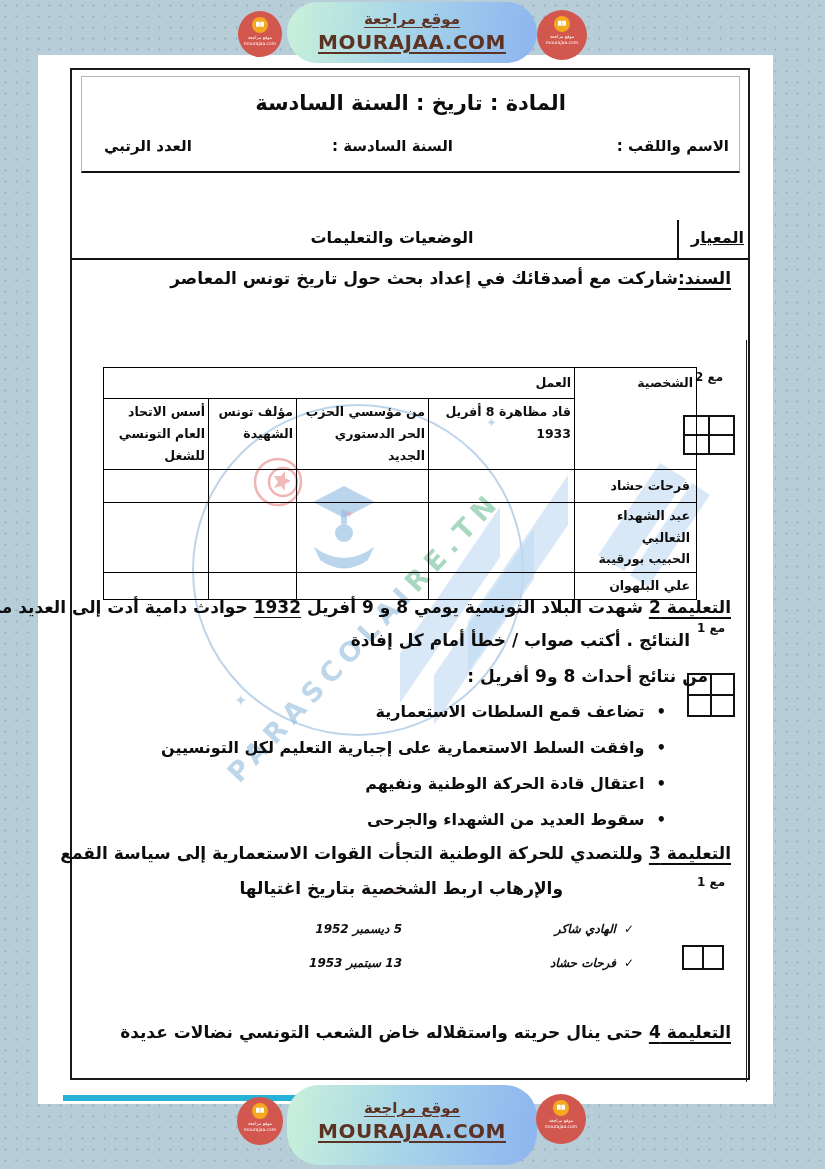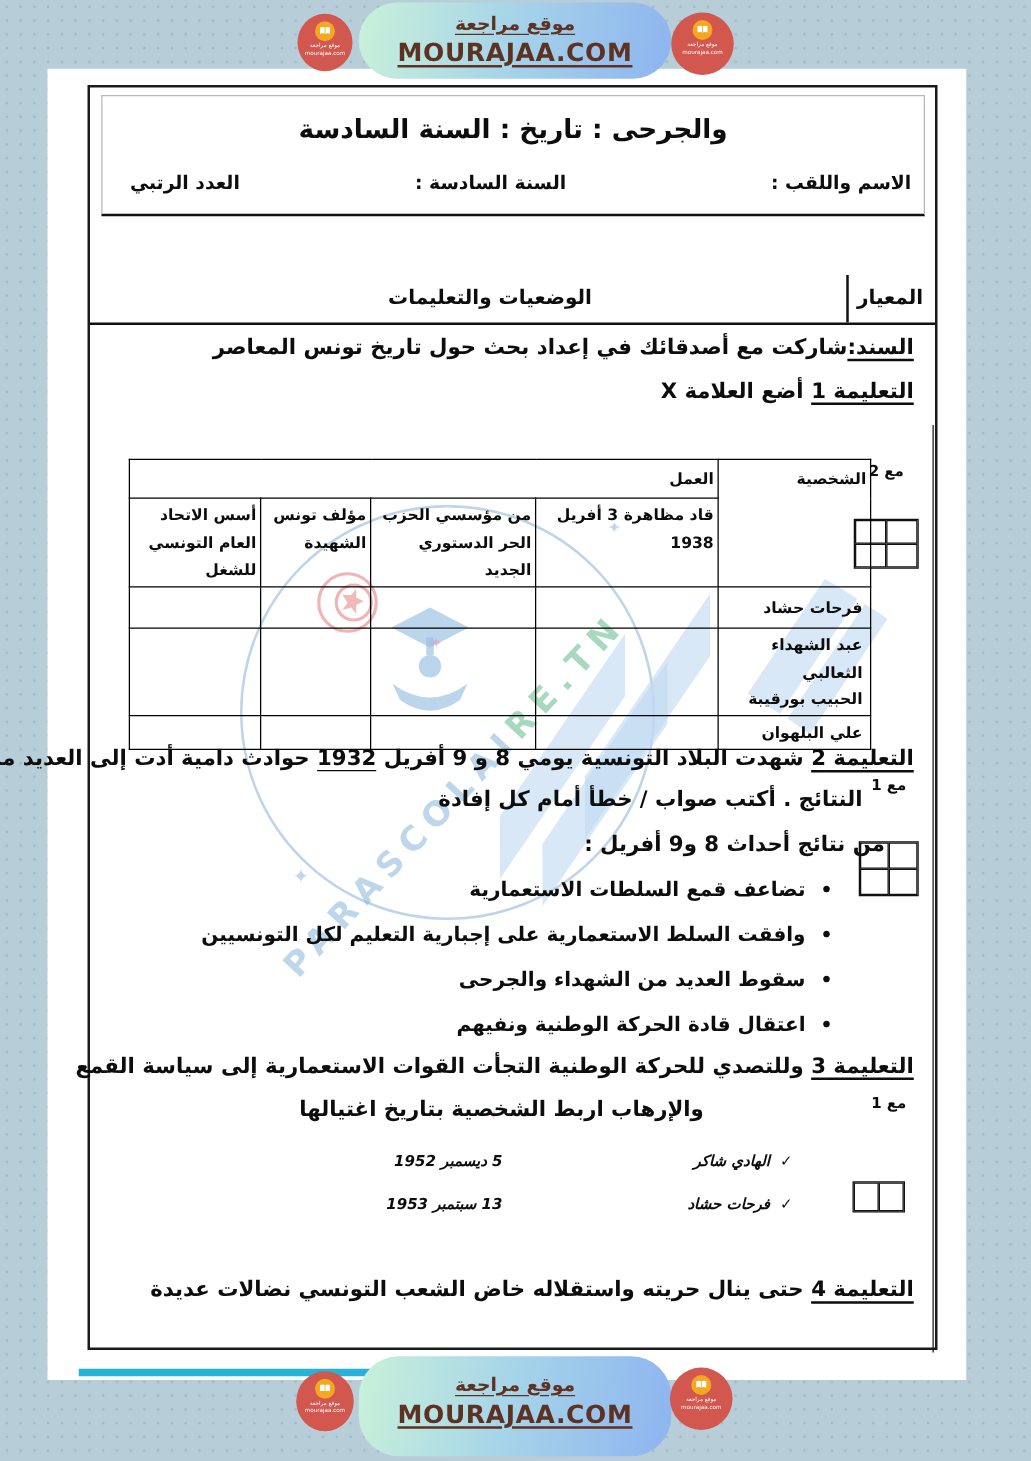--- a/index.html
+++ b/index.html
@@ -26,21 +26,21 @@
   .content { position:absolute; inset:0; direction:rtl; color:#0d0d0d; font-weight:bold; }
 
   .header-box { position:absolute; right:8px; top:6px; width:659px; height:97px; border:1px solid #b8b8b8; border-bottom:2px solid #111; direction:rtl; }
   .exam-title { margin-top:14px; text-align:center; font-size:21px; letter-spacing:.3px; }
   .f-name  { position:absolute; right:10px;  bottom:16px; font-size:15px; }
   .f-grade { position:absolute; left:250px; bottom:16px; font-size:15px; }
   .f-rank  { position:absolute; left:22px;  bottom:16px; font-size:15px; }
 
   .criteria-vline { position:absolute; left:605px; top:150px; height:38px; border-left:2px solid #111; }
   .situations-header { position:absolute; top:158px; left:35px; width:570px; text-align:center; font-size:16px; }
-  .criteria-header { position:absolute; top:158px; left:608px; width:64px; text-align:center; font-size:16px; }
+  .criteria-header { position:absolute; top:158px; left:608px; width:64px; text-align:right; font-size:16px;text-decoration:underline; }
   .header-rule { position:absolute; top:188px; left:0; width:100%; border-top:2px solid #111; }
   .inner-right-line { position:absolute; left:674px; top:270px; height:742px; border-left:1.5px solid #1a1a1a; }
 
   .tline { position:absolute; font-size:17px; white-space:nowrap; }
   .ulab { text-decoration:underline; text-underline-offset:4px; text-decoration-thickness:1.5px; }
   .sp { margin-left:6px; }
   .uyear { text-decoration:underline; text-underline-offset:4px; }
 
   .crit { position:absolute; font-size:12px; text-align:center; width:54px; }
   .gridbox { position:absolute; display:grid; border:1.5px solid #111; background:transparent; }
@@ -118,56 +118,53 @@
       <span class="wm-star" style="left:196px; top:636px;">✦</span>
       <span class="wm-star pink" style="left:306px; top:452px; font-size:12px;">✦</span>
       <span class="wm-star" style="left:448px; top:360px; font-size:13px;">✦</span>
       <span class="wm-star pink" style="left:352px; top:830px; font-size:12px;">✦</span>
     </div>
 
     <div class="frame">
       <div class="content">
 
         <div class="header-box">
-          <div class="exam-title">والجرحى : تاريخ : السنة السادسة</div>
+          <div class="exam-title">المادة : تاريخ : السنة السادسة</div>
           <span class="f-name">الاسم واللقب :</span>
           <span class="f-grade">السنة السادسة :</span>
           <span class="f-rank">العدد الرتبي</span>
         </div>
 
         <div class="criteria-vline"></div>
         <div class="situations-header">الوضعيات والتعليمات</div>
         <div class="criteria-header">المعيار</div>
         <div class="header-rule"></div>
         <div class="inner-right-line"></div>
 
         <div class="tline" style="top:198px; right:17px;">
           <span class="ulab">السند:</span><span>شاركت مع أصدقائك في إعداد بحث حول تاريخ تونس المعاصر</span>
         </div>
 
-        <div class="tline" style="top:233px; right:17px;">
-          <span class="ulab sp">التعليمة 1</span><span>أضع العلامة X</span>
-        </div>
 
         <div class="crit" style="top:300px; left:610px;">مع 2</div>
         <div class="gridbox" style="top:345px; left:611px; grid-template-columns:25px 25px; grid-template-rows:19px 19px;">
           <div></div>
             <div></div>
           <div></div>
             <div></div>
         </div>
 
         <table class="t1">
           <tbody>
               <tr class="r1">
             <td class="c-person rowspan-cell" rowspan="2">الشخصية</td>
             <td colspan="4">العمل</td>
           </tr>
           <tr class="r2">
-            <td class="c-a1 hdr">قاد مظاهرة 3 أفريل 1938</td>
+            <td class="c-a1 hdr">قاد مظاهرة 8 أفريل 1933</td>
             <td class="c-a2 hdr">من مؤسسي الحزب الحر الدستوري الجديد</td>
             <td class="c-a3 hdr">مؤلف تونس الشهيدة</td>
             <td class="c-a4 hdr">أسس الاتحاد العام التونسي للشغل</td>
           </tr>
           <tr class="r3">
             <td class="name-cell">فرحات حشاد</td>
             <td></td>
             <td></td>
             <td></td>
             <td></td>
@@ -202,22 +199,22 @@
         <div class="gridbox" style="top:603px; left:615px; grid-template-columns:23px 23px; grid-template-rows:21px 21px;">
           <div></div>
             <div></div>
           <div></div>
             <div></div>
         </div>
 
         <div class="bullets">
           <div class="brow"><span class="dot">•</span><span>تضاعف قمع السلطات الاستعمارية</span></div>
           <div class="brow"><span class="dot">•</span><span>وافقت السلط الاستعمارية على إجبارية التعليم لكل التونسيين</span></div>
+          <div class="brow"><span class="dot">•</span><span>اعتقال قادة الحركة الوطنية ونفيهم</span></div>
           <div class="brow"><span class="dot">•</span><span>سقوط العديد من الشهداء والجرحى</span></div>
-          <div class="brow"><span class="dot">•</span><span>اعتقال قادة الحركة الوطنية ونفيهم</span></div>
         </div>
 
         <div class="tline" style="top:773px; right:17px;">
           <span class="ulab sp">التعليمة 3</span><span>وللتصدي للحركة الوطنية التجأت القوات الاستعمارية إلى سياسة القمع</span>
         </div>
         <div class="tline" style="top:808px; right:185px;">والإرهاب اربط الشخصية بتاريخ اغتيالها</div>
 
         <div class="crit" style="top:805px; left:612px;">مع 1</div>
         <div class="gridbox" style="top:875px; left:610px; grid-template-columns:20px 20px; grid-template-rows:23px;">
           <div></div>

